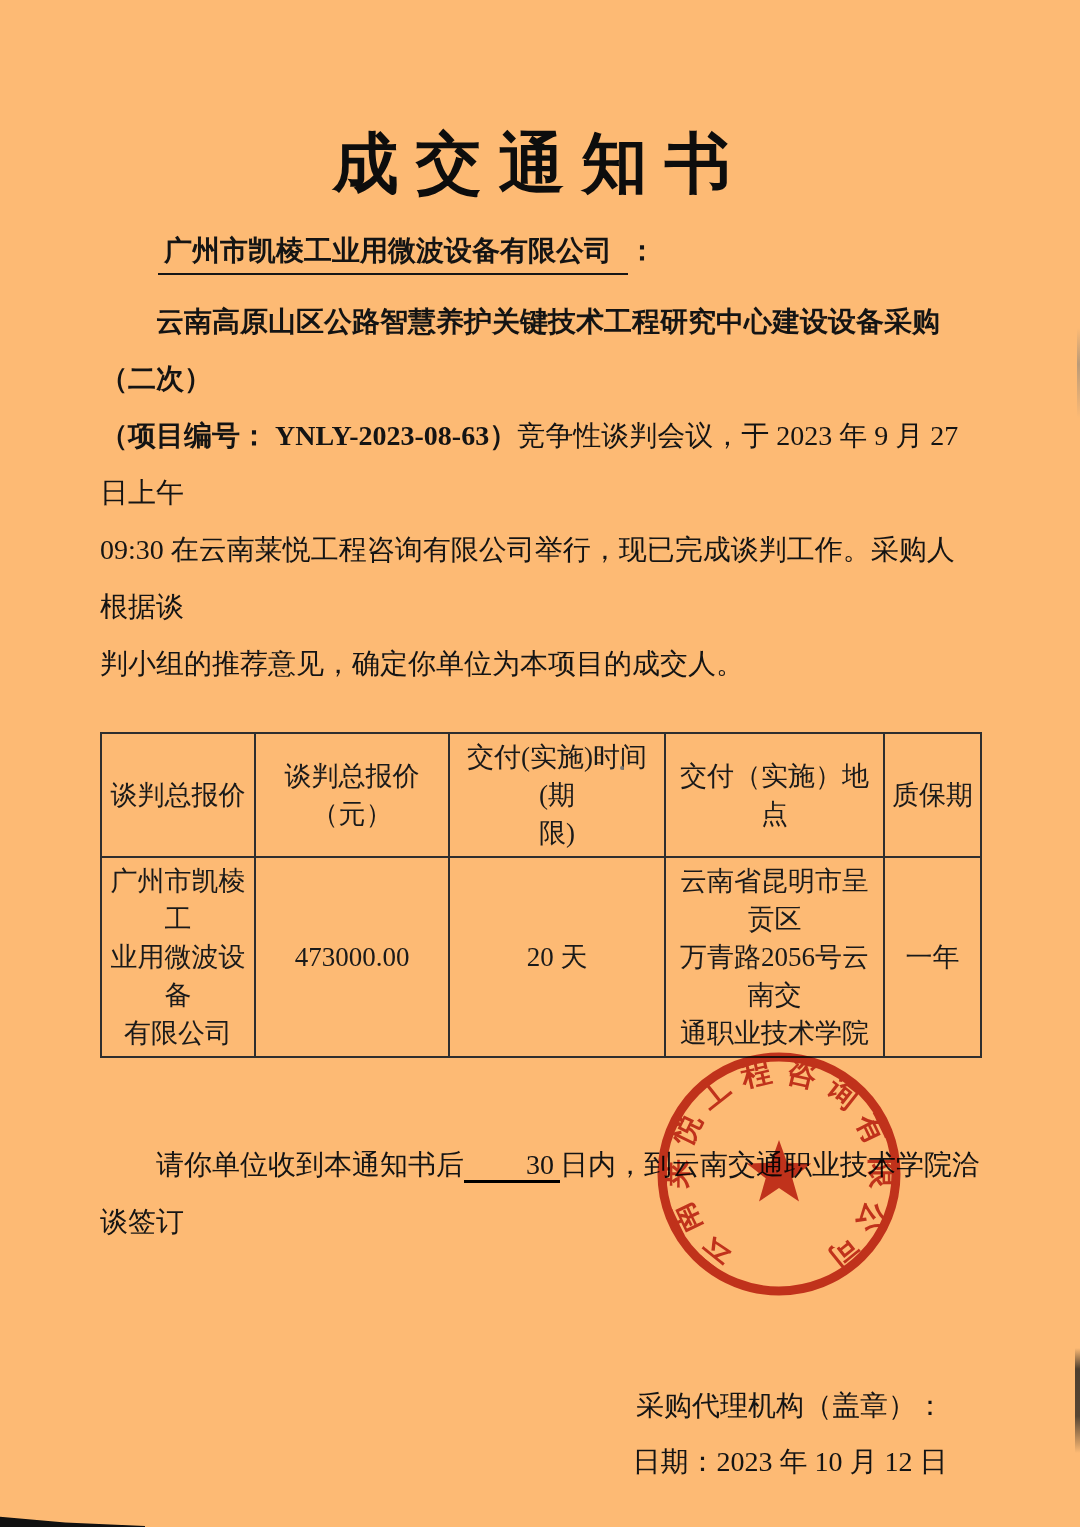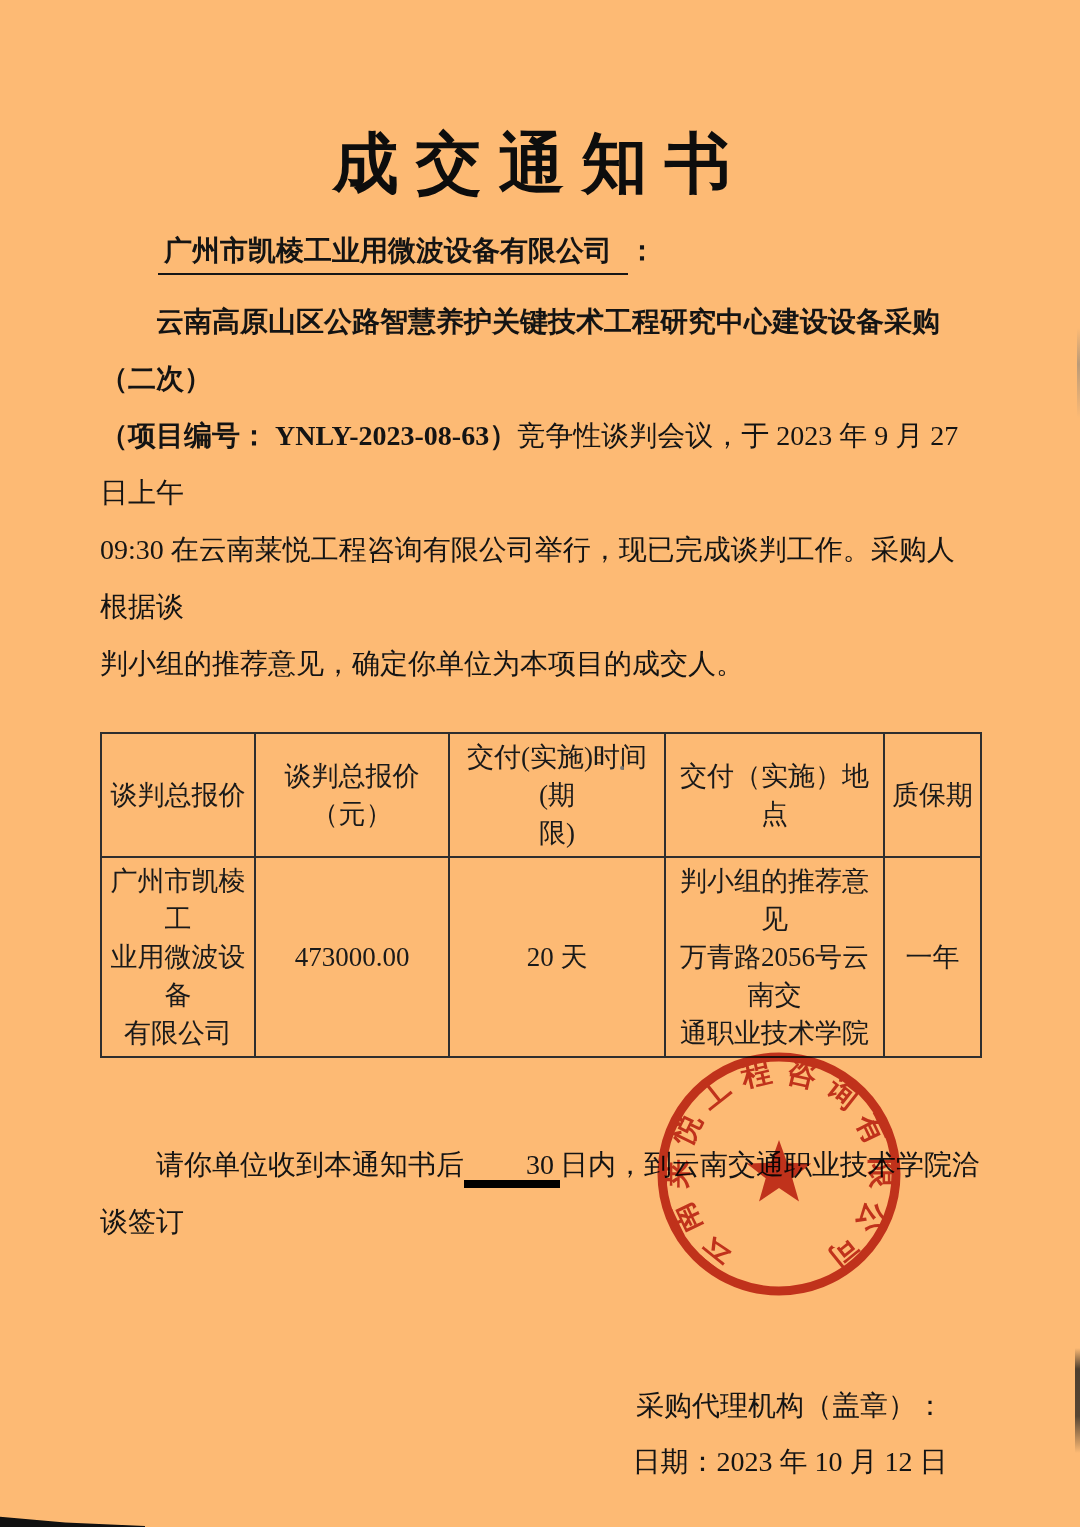--- a/index.html
+++ b/index.html
@@ -58,21 +58,21 @@
     line-height:38px;
   }
   .award-table thead tr{height:90px;}
   .award-table tbody tr{height:147px;margin-top:22px;}
   .para2{margin-top:78px;}
   .para2 .doc-line{line-height:57px;}
   .blank-underline{
     display:inline-block;
     min-width:96px;
     text-align:center;
-    border-bottom:8px solid #000000;
+    border-bottom:3px solid #000000;
     line-height:30px;
   }
   .signature-block{
     margin-top:128px;
     margin-left:500px;
     font-size:28px;
     position:relative;
     z-index:2;
   }
   .signature-block .doc-line{line-height:56px;text-align:center;}
@@ -145,21 +145,21 @@
           <th>质保期</th>
         </tr>
       </thead>
       <tbody>
         <tr>
           <td>广州市凯棱工
 业用微波设备
 有限公司</td>
           <td>473000.00</td>
           <td>20 天</td>
-          <td>判小组的推荐意见
+          <td>云南省昆明市呈贡区
 万青路2056号云南交
 通职业技术学院</td>
           <td>一年</td>
         </tr>
       </tbody>
     </table>
 
     <div class="para para2">
       <div class="doc-line indent">
         <span>请你单位收到本通知书后</span><span class="blank-underline">30</span><span>日内，到云南交通职业技术学院洽谈签订</span>

